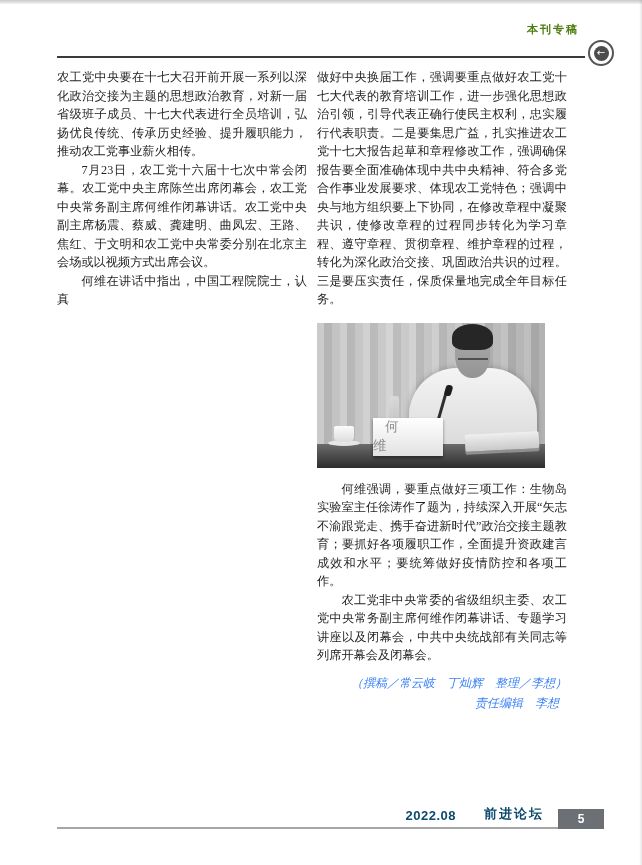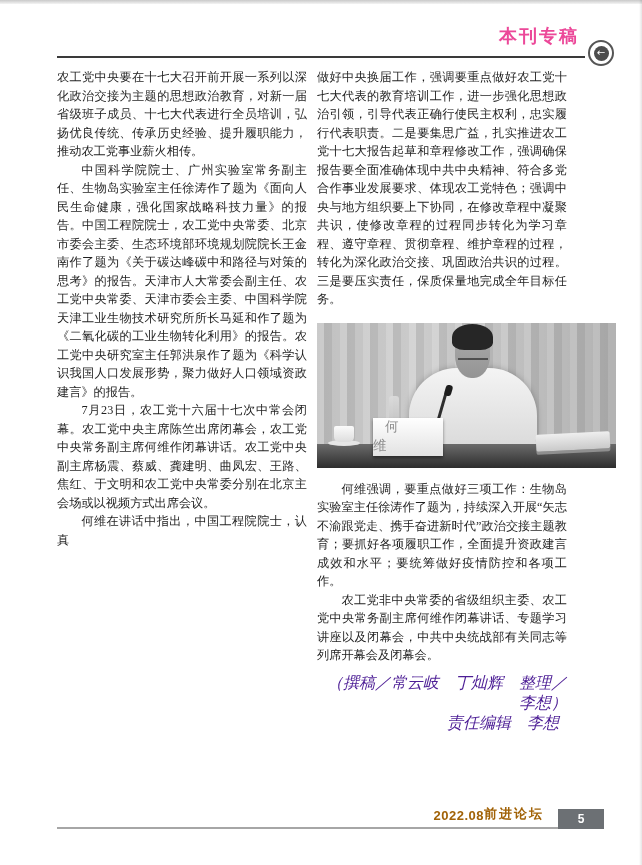--- a/index.html
+++ b/index.html
@@ -12,38 +12,38 @@
     background:linear-gradient(#c9c9c9,#f4f4f4);}
   .scan-right{position:absolute;top:0;right:0;bottom:0;width:3px;
     background:linear-gradient(90deg,rgba(0,0,0,0),rgba(0,0,0,0.10));}
 
   
   .header{position:absolute;top:32px;left:57px;right:28px;height:26px;
     display:flex;align-items:flex-end;}
   .header-rule{flex:1;display:flex;justify-content:flex-end;align-items:flex-end;
     border-bottom:2px solid #3a3a3a;height:100%;}
   .header-label{font-family:"Liberation Sans","DejaVu Sans",sans-serif;
-    font-weight:bold;font-size:18px;letter-spacing:2px;color:#ec4899;
-    padding:0 6px 8px 0;}
+    font-weight:bold;font-size:11px;letter-spacing:2px;color:#4d7c0f;
+    padding:0 6px 19px 0;}
   .header-icon{width:22px;height:22px;border:2px solid #555;border-radius:50%;
     margin:0 0 -8px 3px;display:flex;align-items:center;justify-content:center;
     background:#fff;}
   .header-icon .disc{width:15px;height:15px;border-radius:50%;background:#4c4c4c;
     color:#fff;display:flex;align-items:center;justify-content:center;
     font-size:10px;line-height:1;font-family:"DejaVu Sans",sans-serif;}
 
   
   .content{position:absolute;top:68px;left:57px;width:526px;display:flex;gap:10px;}
   .col{width:250px;font-size:12.2px;line-height:18.5px;text-align:justify;
     color:#1f1f1f;}
   .col p{margin:0;}
   .col p.indent{text-indent:2em;}
 
   
-  .photo{position:relative;width:299px;height:145px;margin:14px 0 12px 0;
+  .photo{position:relative;width:228px;height:145px;margin:14px 0 12px 0;
     overflow:hidden;background:
     repeating-linear-gradient(90deg,#d5d5d5 0 7px,#bdbdbd 7px 15px,#cbcbcb 15px 23px);}
   .photo .shade{position:absolute;inset:0;
     background:linear-gradient(90deg,rgba(0,0,0,0.05),rgba(0,0,0,0) 35%,rgba(0,0,0,0.12));}
   .photo .shirt{position:absolute;left:92px;bottom:20px;width:128px;height:80px;
     background:linear-gradient(#f4f4f4,#dadada);border-radius:48px 48px 4px 4px;
     box-shadow:0 0 6px rgba(0,0,0,0.25);}
   .photo .head{position:absolute;left:138px;bottom:90px;width:35px;height:48px;
     background:linear-gradient(#ababab,#949494);border-radius:42% 42% 46% 46%;}
   .photo .hair{position:absolute;left:135px;bottom:118px;width:41px;height:26px;
@@ -64,31 +64,31 @@
   .photo .saucer{position:absolute;left:11px;bottom:22px;width:32px;height:6px;
     background:#e6e6e6;border-radius:50%;}
   .photo .cup{position:absolute;left:17px;bottom:26px;width:20px;height:16px;
     background:linear-gradient(#fbfbfb,#dddddd);border-radius:2px 2px 5px 5px;}
   .photo .placard{position:absolute;left:56px;bottom:12px;width:70px;height:38px;
     background:linear-gradient(#ffffff,#e2e2e2);box-shadow:0 2px 3px rgba(0,0,0,0.45);
     display:flex;align-items:center;justify-content:center;
     font-size:13.5px;color:#8d8d8d;letter-spacing:12px;text-indent:12px;}
 
   
-  .byline{margin-top:8px;text-align:right;font-style:italic;font-size:16px;
-    line-height:20px;color:#4c1d95;}
+  .byline{margin-top:8px;text-align:right;font-style:italic;font-size:12px;
+    line-height:20px;color:#3b82f6;}
   .byline .editor{padding-right:8px;}
 
   
   .footer{position:absolute;left:57px;right:38px;bottom:36px;height:24px;
     border-bottom:2px solid #a6a6a6;display:flex;justify-content:flex-end;
     align-items:flex-end;font-family:"Liberation Sans","DejaVu Sans",sans-serif;}
-  .footer .issue,.footer .journal{font-weight:bold;font-size:13px;color:#a16207;
+  .footer .issue,.footer .journal{font-weight:bold;font-size:13px;color:#0c4a6e;
     padding:0 0 4px 0;letter-spacing:0.5px;}
-  .footer .journal{margin-left:0;margin-right:14px;letter-spacing:2px;}
+  .footer .journal{margin-left:28px;margin-right:14px;letter-spacing:2px;}
   .footer .page-badge{width:46px;height:20px;background:#6c7074;color:#ffffff;
     text-align:center;line-height:20px;font-size:12px;font-weight:bold;
     margin-bottom:-2px;}
 </style>
 </head>
 <body>
 
 <div>
   <div class="scan-top"></div>
   <div class="scan-right"></div>
@@ -98,21 +98,20 @@
       <span class="header-label">本刊专稿</span>
     </div>
     <div class="header-icon">
       <span class="disc">←</span>
     </div>
   </div>
 
   <div class="content">
     <div class="col">
       <p>农工党中央要在十七大召开前开展一系列以深化政治交接为主题的思想政治教育，对新一届省级班子成员、十七大代表进行全员培训，弘扬优良传统、传承历史经验、提升履职能力，推动农工党事业薪火相传。</p>
-      <p class="indent">中国科学院院士、广州实验室常务副主任、生物岛实验室主任徐涛作了题为《面向人民生命健康，强化国家战略科技力量》的报告。中国工程院院士，农工党中央常委、北京市委会主委、生态环境部环境规划院院长王金南作了题为《关于碳达峰碳中和路径与对策的思考》的报告。天津市人大常委会副主任、农工党中央常委、天津市委会主委、中国科学院天津工业生物技术研究所所长马延和作了题为《二氧化碳的工业生物转化利用》的报告。农工党中央研究室主任郭洪泉作了题为《科学认识我国人口发展形势，聚力做好人口领域资政建言》的报告。</p>
       <p class="indent">7月23日，农工党十六届十七次中常会闭幕。农工党中央主席陈竺出席闭幕会，农工党中央常务副主席何维作闭幕讲话。农工党中央副主席杨震、蔡威、龚建明、曲凤宏、王路、焦红、于文明和农工党中央常委分别在北京主会场或以视频方式出席会议。</p>
       <p class="indent">何维在讲话中指出，中国工程院院士，认真</p>
     </div>
 
     <div class="col">
       <p>做好中央换届工作，强调要重点做好农工党十七大代表的教育培训工作，进一步强化思想政治引领，引导代表正确行使民主权利，忠实履行代表职责。二是要集思广益，扎实推进农工党十七大报告起草和章程修改工作，强调确保报告要全面准确体现中共中央精神、符合多党合作事业发展要求、体现农工党特色；强调中央与地方组织要上下协同，在修改章程中凝聚共识，使修改章程的过程同步转化为学习章程、遵守章程、贯彻章程、维护章程的过程，转化为深化政治交接、巩固政治共识的过程。三是要压实责任，保质保量地完成全年目标任务。</p>
 
       <div class="photo">
         <div class="shade"></div>
         <div class="bottle"></div>

